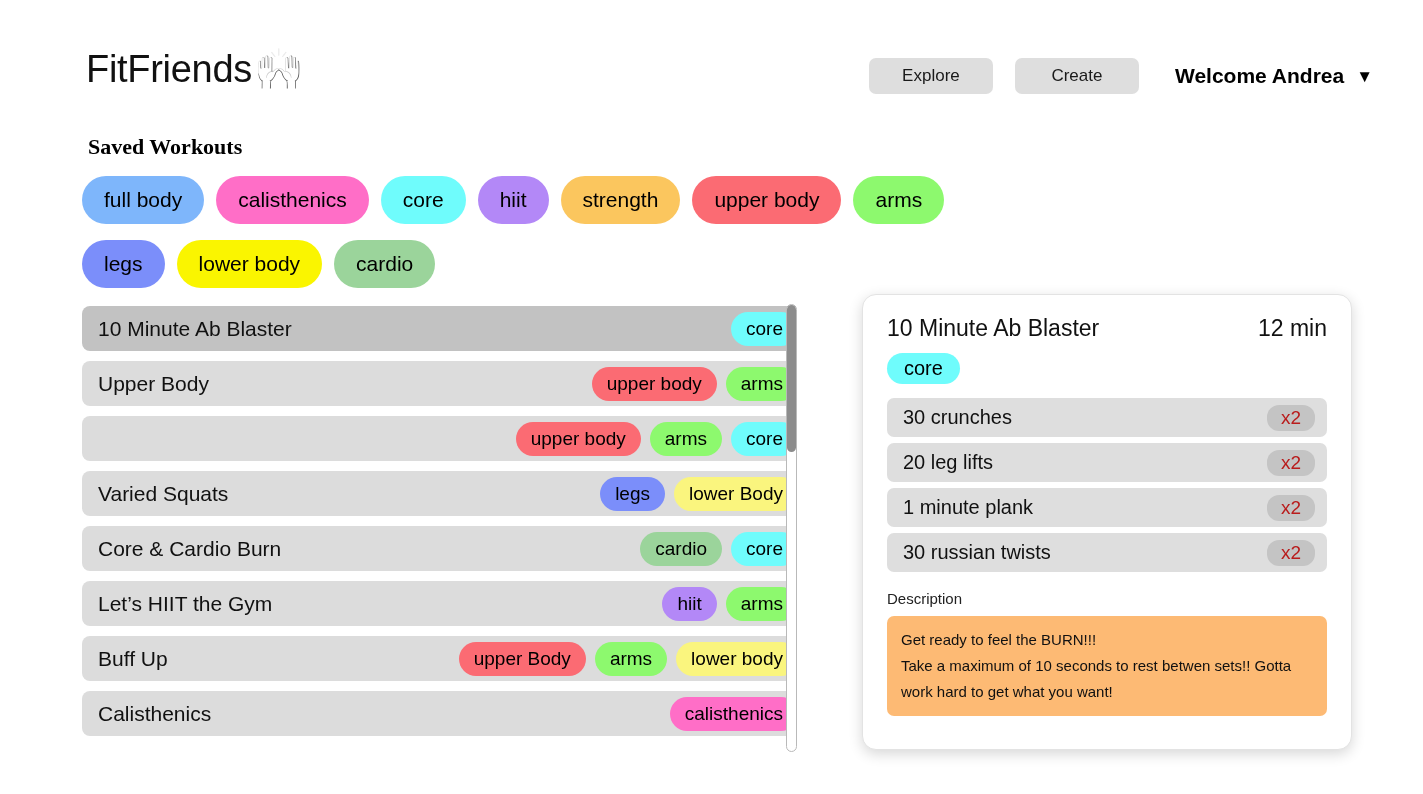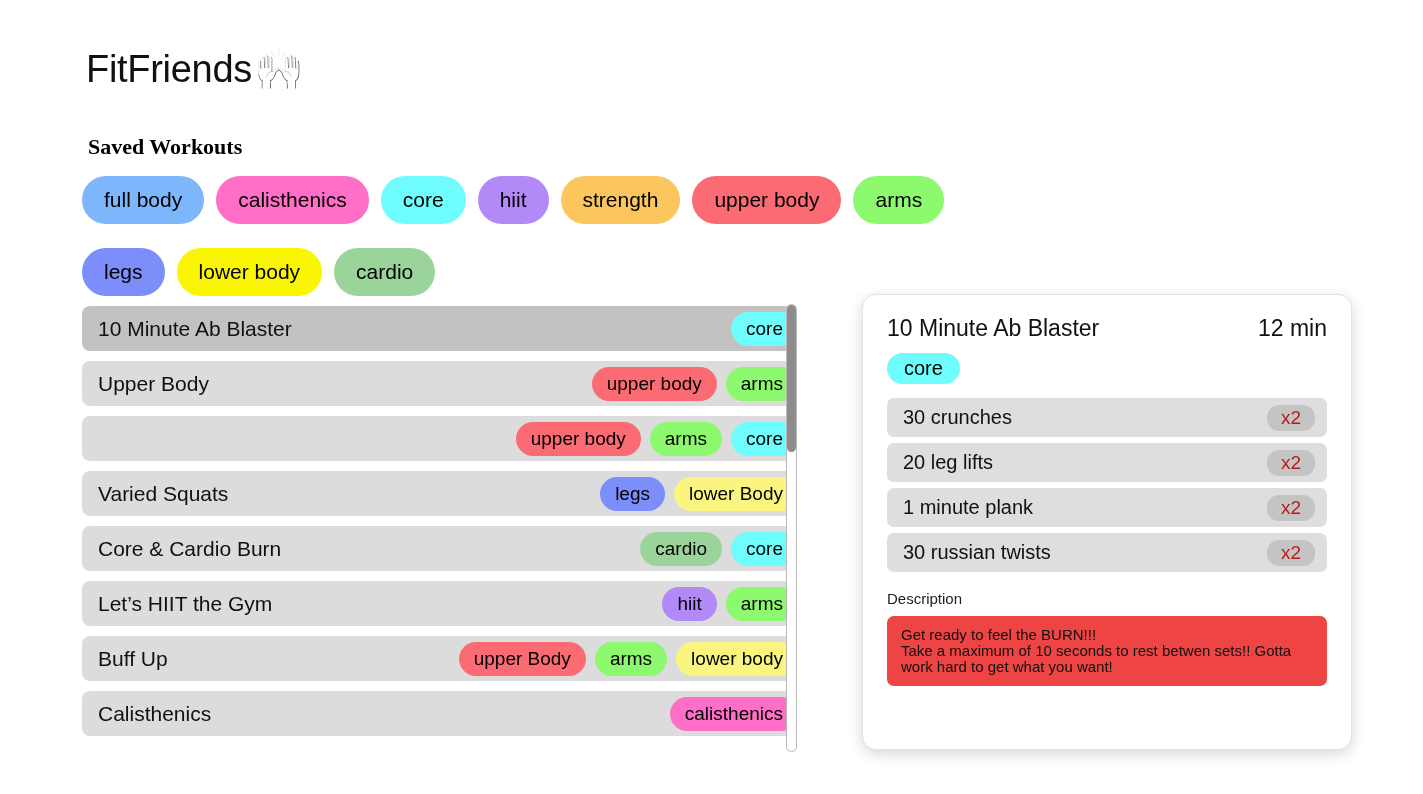--- a/index.html
+++ b/index.html
@@ -86,21 +86,21 @@
     font-family: Liberation Serif, serif;
   }
 
   
   .tag-bar {
     position: absolute;
     left: 82px; top: 176px;
     width: 900px;
     display: flex;
     flex-wrap: wrap;
-    gap: 24px 12px;
+    gap: 16px 12px;
   }
   .tag-pill {
     height: 48px;
     padding: 0 22px;
     border-radius: 24px;
     display: flex;
     align-items: center;
     justify-content: center;
     font-size: 21px;
     color: #000;
@@ -242,36 +242,44 @@
     font-size: 19px;
     color: #b91c1c;
   }
   .desc-label {
     margin-top: 18px;
     font-size: 15px;
     color: #222;
   }
   .desc-box {
     margin-top: 9px;
-    background: #ef4444;
+    background: #fdba74;
     border-radius: 7px;
     padding: 11px 14px;
     font-size: 15px;
-    line-height: 16px;
+    line-height: 26px;
     color: #111;
     white-space: pre-line;
   }
 </style>
 </head>
 <body>
 
 <div class="header">
   <div class="brand">
     <span class="brand-name">FitFriends</span>
     <span class="brand-icon">🙌</span>
+  </div>
+  <div class="nav">
+    <button class="nav-btn">Explore</button>
+    <button class="nav-btn">Create</button>
+    <div class="welcome">
+      <span class="welcome-text">Welcome Andrea</span>
+      <span class="caret">▼</span>
+    </div>
   </div>
 </div>
 
 <div class="section-title">Saved Workouts</div>
 
 <div class="tag-bar" id="tag-bar">
     <div class="tag-pill" style="background: rgb(126, 182, 251);">full body</div>
     <div class="tag-pill" style="background: rgb(255, 110, 199);">calisthenics</div>
     <div class="tag-pill" style="background: rgb(111, 252, 252);">core</div>
     <div class="tag-pill" style="background: rgb(179, 136, 247);">hiit</div>

